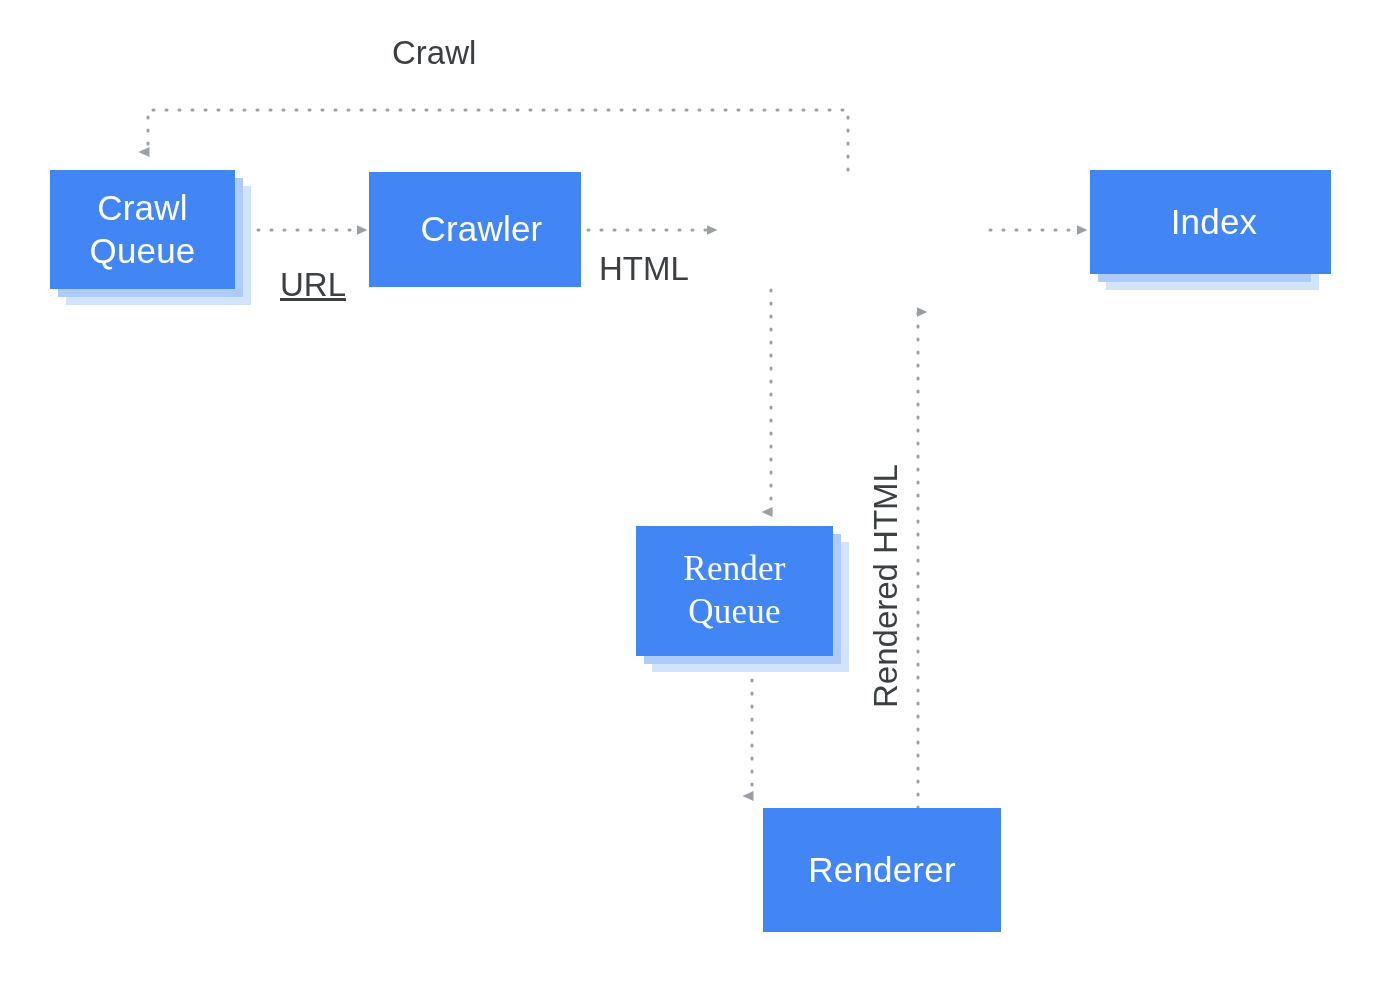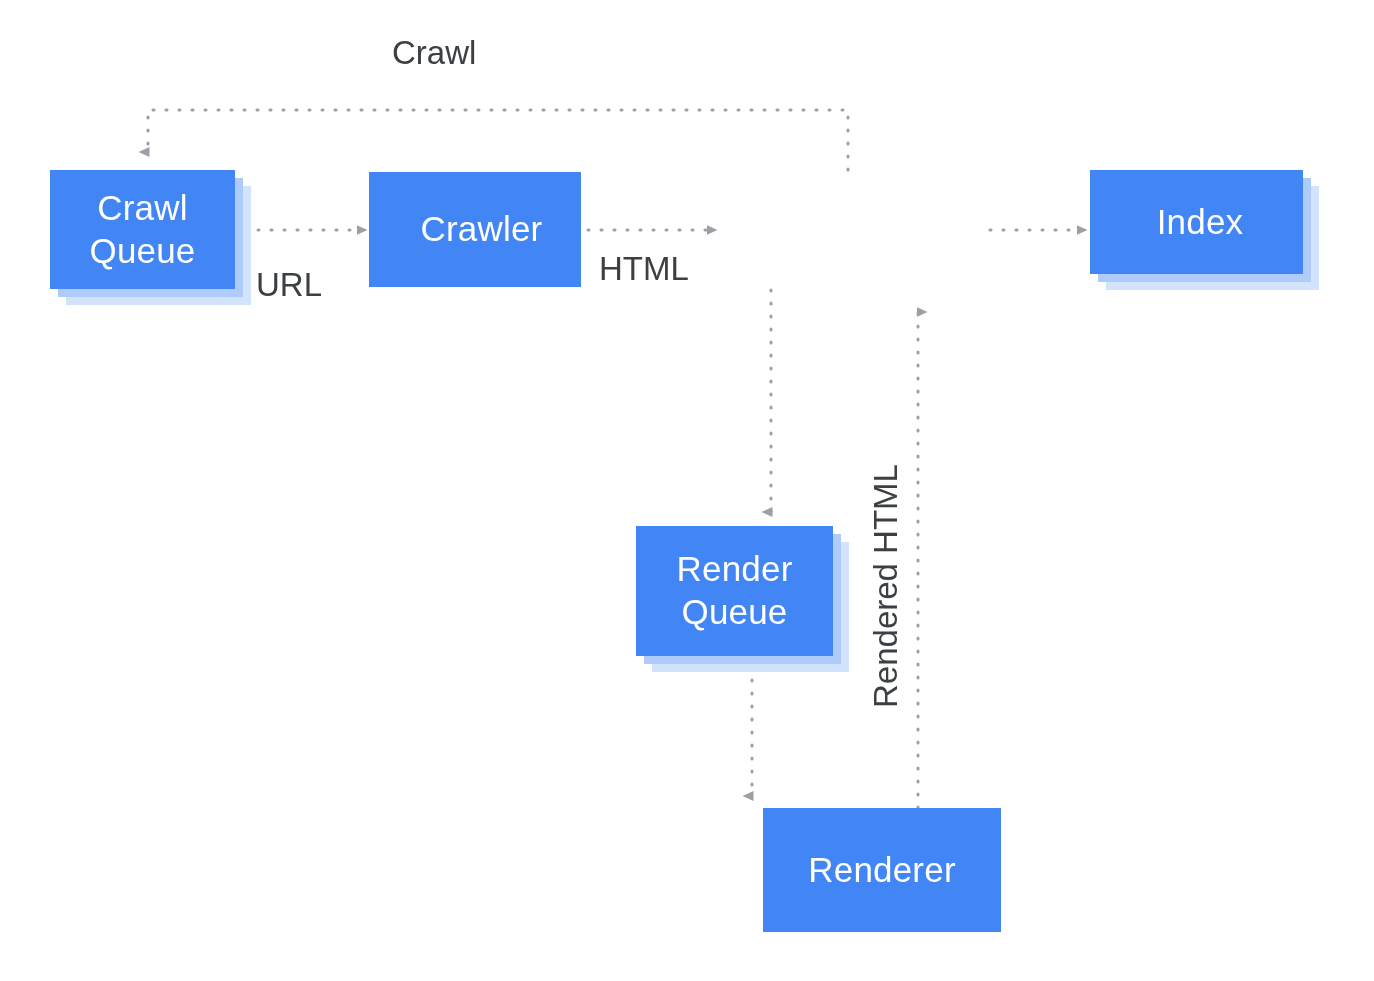--- a/index.html
+++ b/index.html
@@ -117,34 +117,34 @@
   <div class="node node-body" style="left:50px; top:170px; width:185px; height:119px;">
     <span style="white-space:pre-line;">Crawl
 Queue</span>
   </div>
 
   <div class="node node-body" style="left:369px; top:172px; width:212px; height:115px;padding-left:13px;">
     <span>Crawler</span>
   </div>
 
 
-  <div class="node node-body" style="left:1090px; top:170px; width:213px; height:104px;padding-left:7px;">
+  <div class="node node-body" style="left:1090px; top:170px; width:241px; height:104px;padding-left:7px;">
     <span>Index</span>
   </div>
 
   <div class="node node-body" style="left:636px; top:526px; width:197px; height:130px;">
-    <span style="white-space:pre-line;">Render
+    <span style="white-space:pre-line;font-family:Liberation Serif, serif;">Render
 Queue</span>
   </div>
 
   <div class="node node-body" style="left:727px; top:808px; width:238px; height:124px;margin-left:36px;">
     <span>Renderer</span>
   </div>
 
   <div class="edge-label" style="left:392px; top:36px;">Crawl</div>
 
-  <div class="edge-label" style="left:256px; top:268px;">URL</div>
+  <div class="edge-label" style="left:280px; top:268px;text-decoration:underline;">URL</div>
 
   <div class="edge-label" style="left:599px; top:252px;">HTML</div>
 
   <div class="edge-label vertical" style="left:869px; top:708px;">Rendered HTML</div>
 
 </div>
 
 </body></html>

